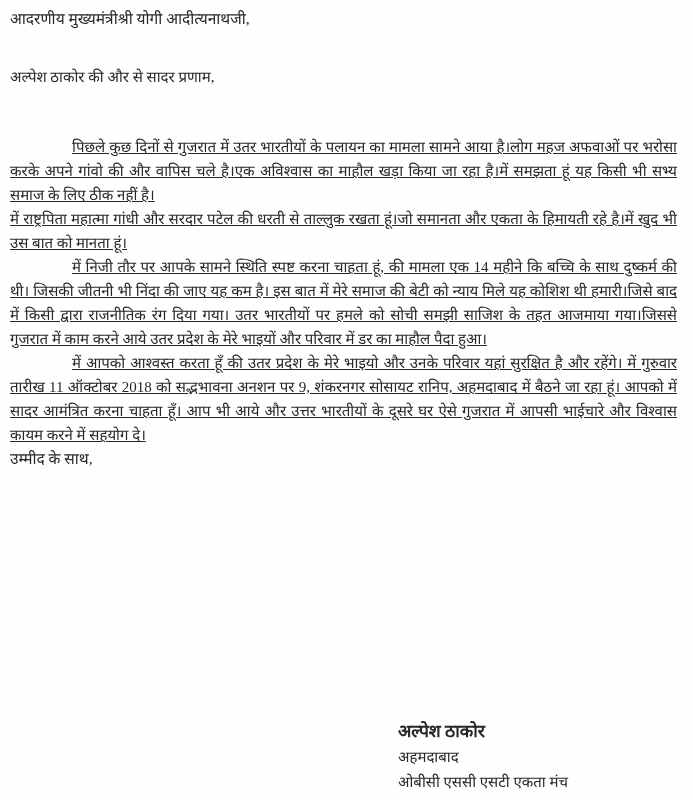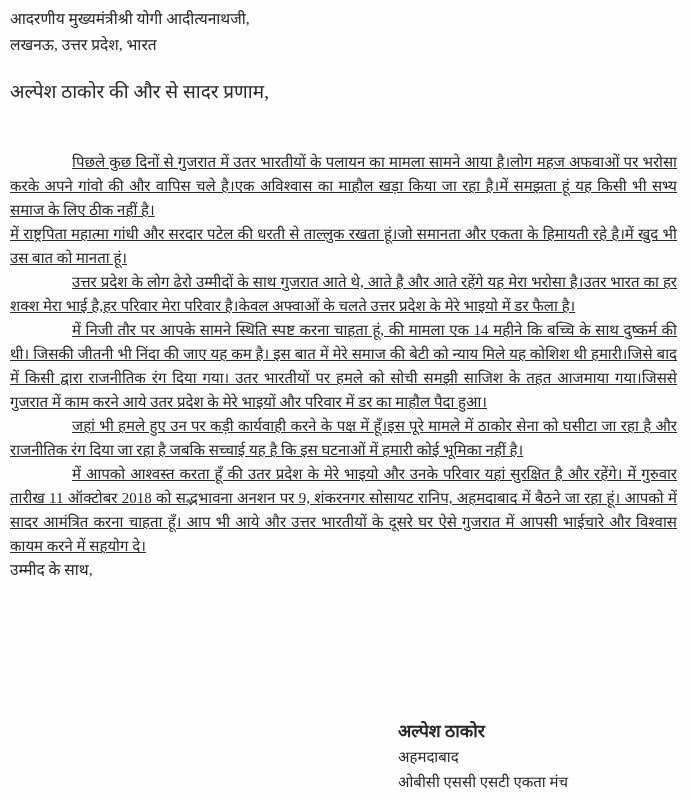--- a/index.html
+++ b/index.html
@@ -19,22 +19,22 @@
     padding: 6px 16px 0 10px;
   }
   .recipient {
     line-height: 26px;
     font-size: 15.5px;
   }
   .recipient .line {
     white-space: nowrap;
   }
   .salutation {
-    margin-top: 22px;
-    font-size: 19px;
+    margin-top: 33px;
+    font-size: 15px;
     line-height: 24px;
   }
   .body-text {
     margin-top: 46px;
     font-size: 15px;
     line-height: 24px;
     text-align: justify;
     text-justify: inter-word;
     text-decoration: underline;
   }
@@ -66,31 +66,28 @@
     line-height: 25px;
   }
 </style>
 </head>
 <body>
 
 <div class="page">
 
   <div class="recipient">
     <div class="line">आदरणीय मुख्यमंत्रीश्री योगी आदीत्यनाथजी,</div>
-    <div class="line">लखनऊ, उत्तर प्रदेश, भारत</div>
   </div>
 
   <div class="salutation">अल्पेश ठाकोर की और से सादर प्रणाम,</div>
 
   <div class="body-text">
     <p class="indented">पिछले कुछ दिनों से गुजरात में उतर भारतीयों के पलायन का मामला सामने आया है।लोग महज अफवाओं पर भरोसा करके अपने गांवो की और वापिस चले है।एक अविश्वास का माहौल खड़ा किया जा रहा है।में समझता हूं यह किसी भी सभ्य समाज के लिए ठीक नहीं है।</p>
     <p>में राष्ट्रपिता महात्मा गांधी और सरदार पटेल की धरती से ताल्लुक रखता हूं।जो समानता और एकता के हिमायती रहे है।में खुद भी उस बात को मानता हूं।</p>
-    <p class="indented">उत्तर प्रदेश के लोग ढेरो उम्मीदों के साथ गुजरात आते थे, आते है और आते रहेंगे यह मेरा भरोसा है।उतर भारत का हर शक्श मेरा भाई है,हर परिवार मेरा परिवार है।केवल अफ्वाओं के चलते उत्तर प्रदेश के मेरे भाइयो में डर फैला है।</p>
     <p class="indented">में निजी तौर पर आपके सामने स्थिति स्पष्ट करना चाहता हूं, की मामला एक 14 महीने कि बच्चि के साथ दुष्कर्म की थी। जिसकी जीतनी भी निंदा की जाए यह कम है। इस बात में मेरे समाज की बेटी को न्याय मिले यह कोशिश थी हमारी।जिसे बाद में किसी द्वारा राजनीतिक रंग दिया गया। उतर भारतीयों पर हमले को सोची समझी साजिश के तहत आजमाया गया।जिससे गुजरात में काम करने आये उतर प्रदेश के मेरे भाइयों और परिवार में डर का माहौल पैदा हुआ।</p>
-    <p class="indented">जहां भी हमले हुए उन पर कड़ी कार्यवाही करने के पक्ष में हूँ।इस पूरे मामले में ठाकोर सेना को घसीटा जा रहा है और राजनीतिक रंग दिया जा रहा है जबकि सच्चाई यह है कि इस घटनाओं में हमारी कोई भूमिका नहीं है।</p>
     <p class="indented">में आपको आश्वस्त करता हूँ की उतर प्रदेश के मेरे भाइयो और उनके परिवार यहां सुरक्षित है और रहेंगे। में गुरुवार तारीख 11 ऑक्टोबर 2018 को सद्भभावना अनशन पर 9, शंकरनगर सोसायट रानिप, अहमदाबाद में बैठने जा रहा हूं। आपको में सादर आमंत्रित करना चाहता हूँ। आप भी आये और उत्तर भारतीयों के दूसरे घर ऐसे गुजरात में आपसी भाईचारे और विश्वास कायम करने में सहयोग दे।</p>
   </div>
 
   <div class="closing">उम्मीद के साथ,</div>
 
   <div class="signature">
     <div class="sig-name">अल्पेश ठाकोर</div>
     <div class="sig-line">अहमदाबाद</div>
     <div class="sig-line">ओबीसी एससी एसटी एकता मंच</div>
   </div>

